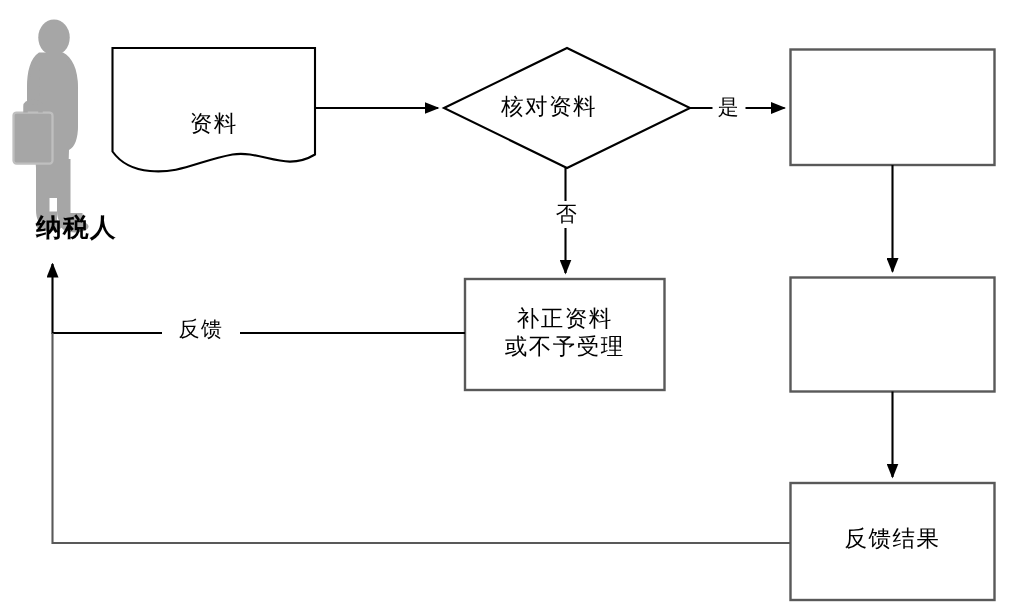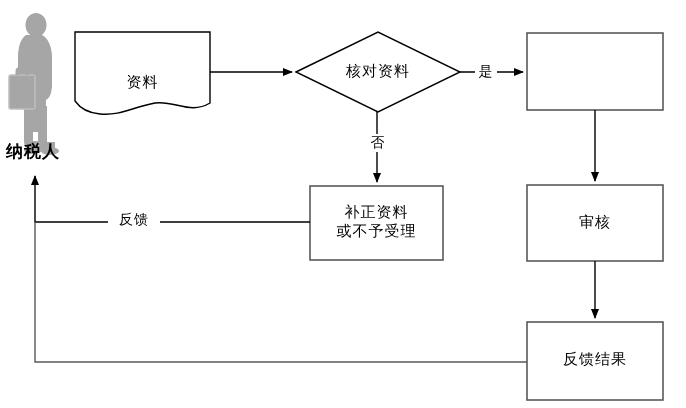--- a/index.html
+++ b/index.html
@@ -110,28 +110,27 @@
 
     <line x1="595" y1="110" x2="595" y2="181" stroke="#000000" stroke-width="1.4" marker-end="url(#arrow)"></line>
 
     <line x1="595" y1="261" x2="595" y2="318" stroke="#000000" stroke-width="1.4" marker-end="url(#arrow)"></line>
 
     <polyline points="310,222 35,222 35,176" fill="none" stroke="#000000" stroke-width="1.4" marker-end="url(#arrow)"></polyline>
 
     <polyline points="527,362 35,362 35,222" fill="none" stroke="#595959" stroke-width="1.4"></polyline>
   </svg>
 
-  <div class="actor-label" style="left:6px; top:140px; width:90px;">纳税人</div>
+  <div class="actor-label" style="left:6px; top:140px; width:90px;text-align:center;">纳税人</div>
 
   <div class="node-label" style="left:85px; top:37px; width:115px;margin-top:36px;">资料</div>
 
-  <div class="node-label" style="left:318px; top:62px; width:120px;text-align:center;">核对资料</div>
+  <div class="node-label" style="left:306px; top:62px; width:120px;text-align:center;">核对资料</div>
 
 
-  <div class="node-label" style="left:535px; top:213px; width:120px;">审核</div>
 
   <div class="node-label" style="left:535px; top:351px; width:120px;font-family:Liberation Mono, monospace;">反馈结果</div>
 
   <div class="node-label" style="left:316px; top:203px; width:121px;">补正资料
 或不予受理</div>
 
   <div class="edge-label" style="left:366px; top:134px; width:24px;">否</div>
 
   <div class="edge-label" style="left:475px; top:63px; width:22px;">是</div>
 

